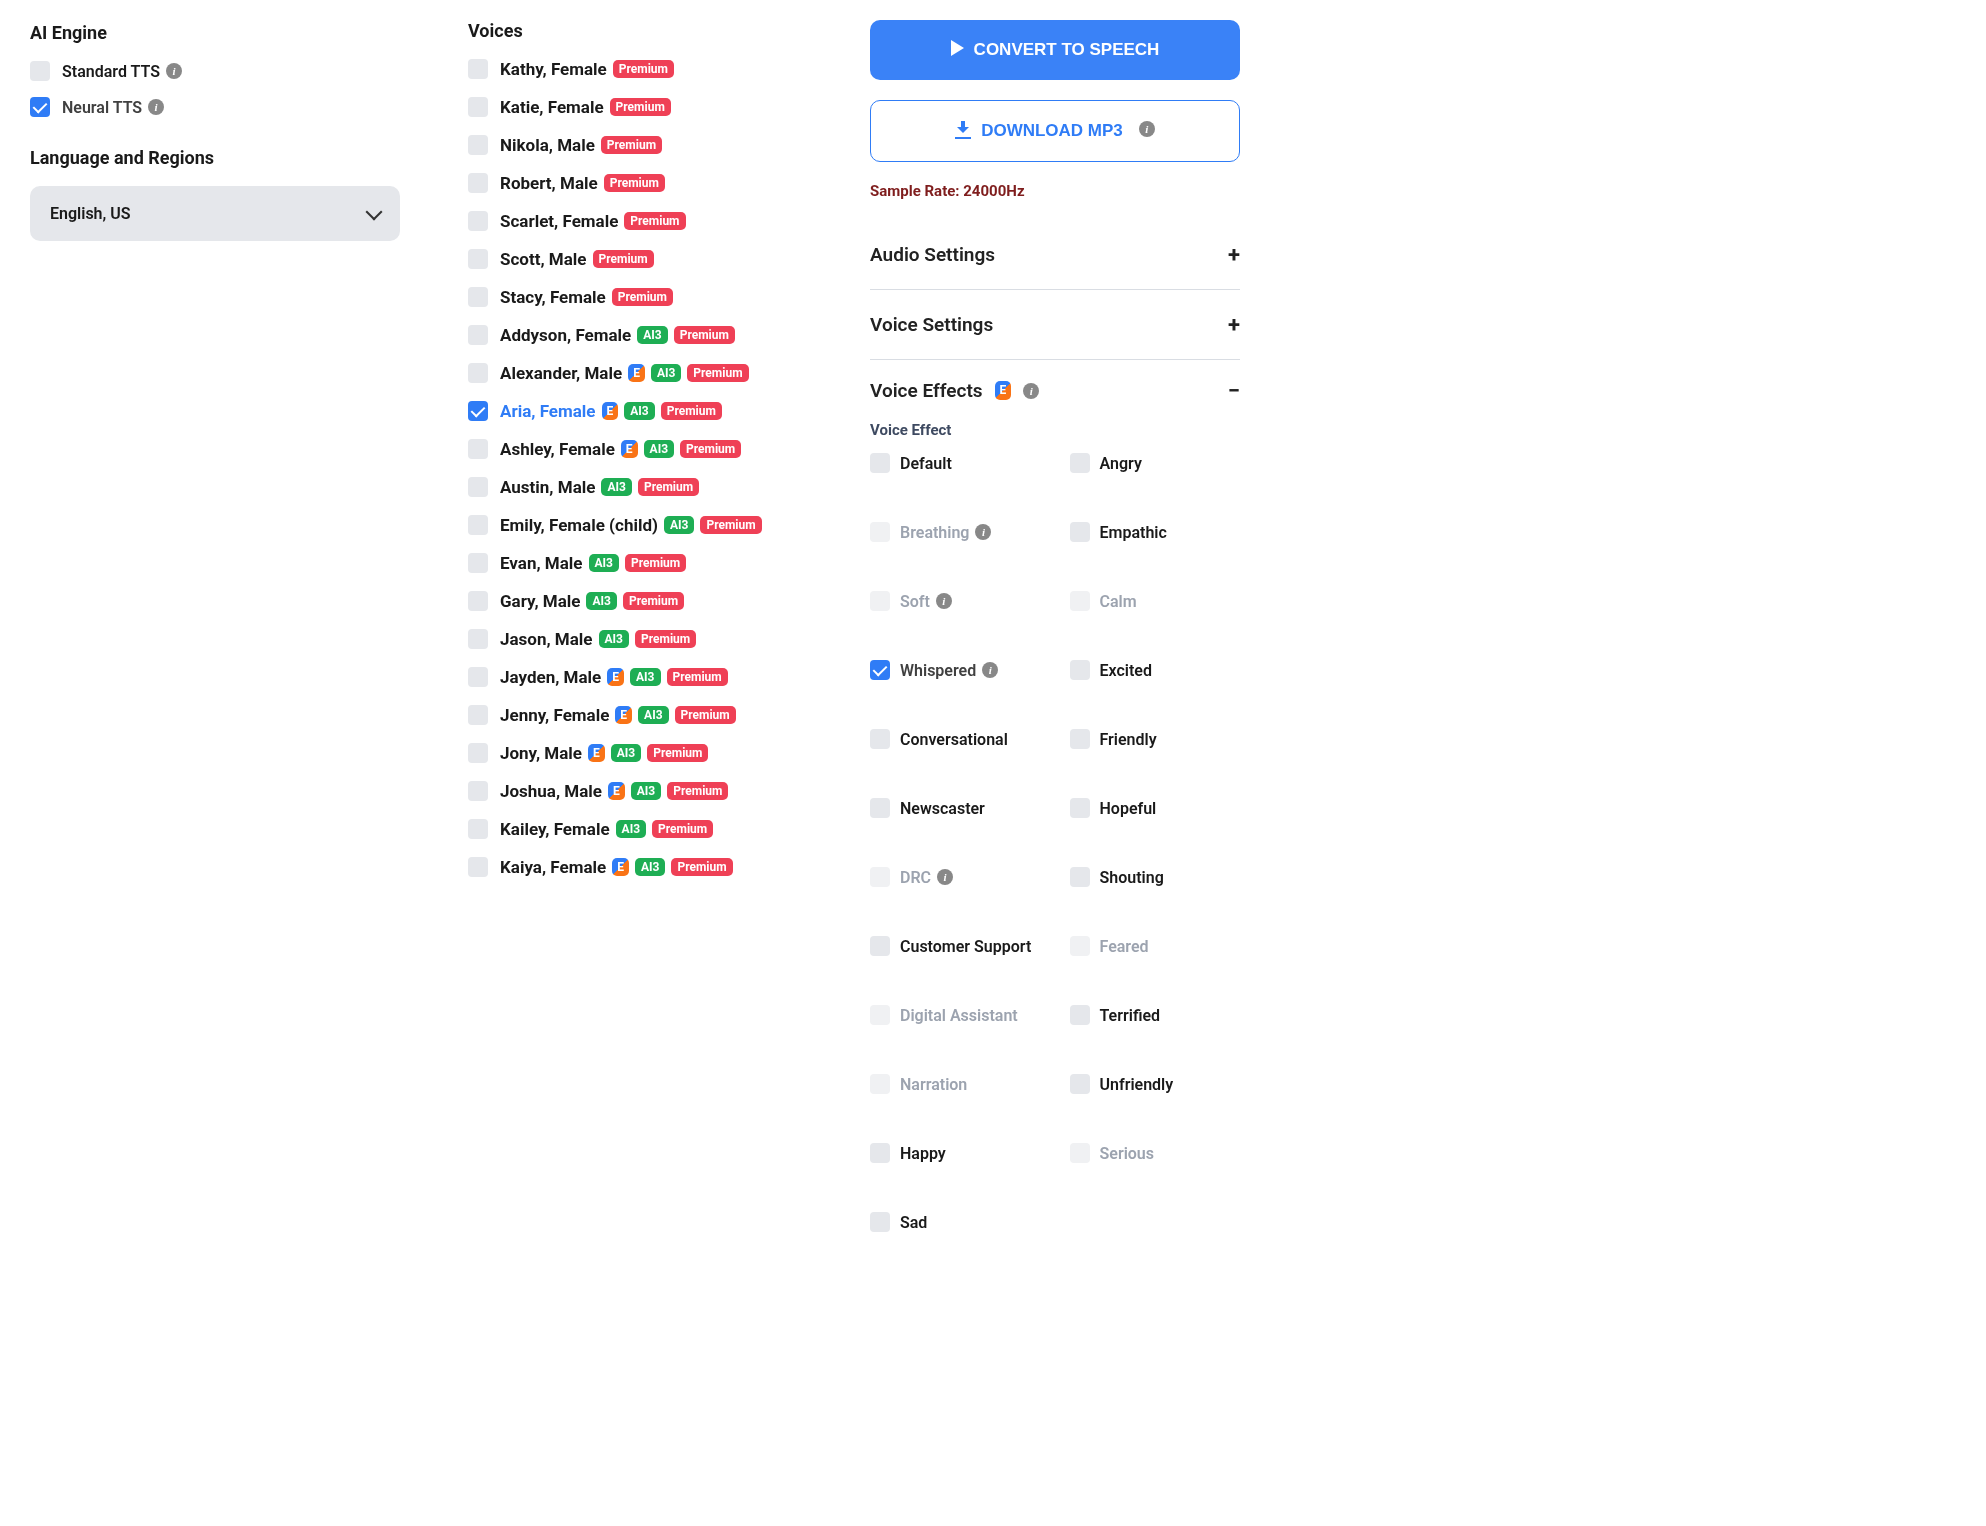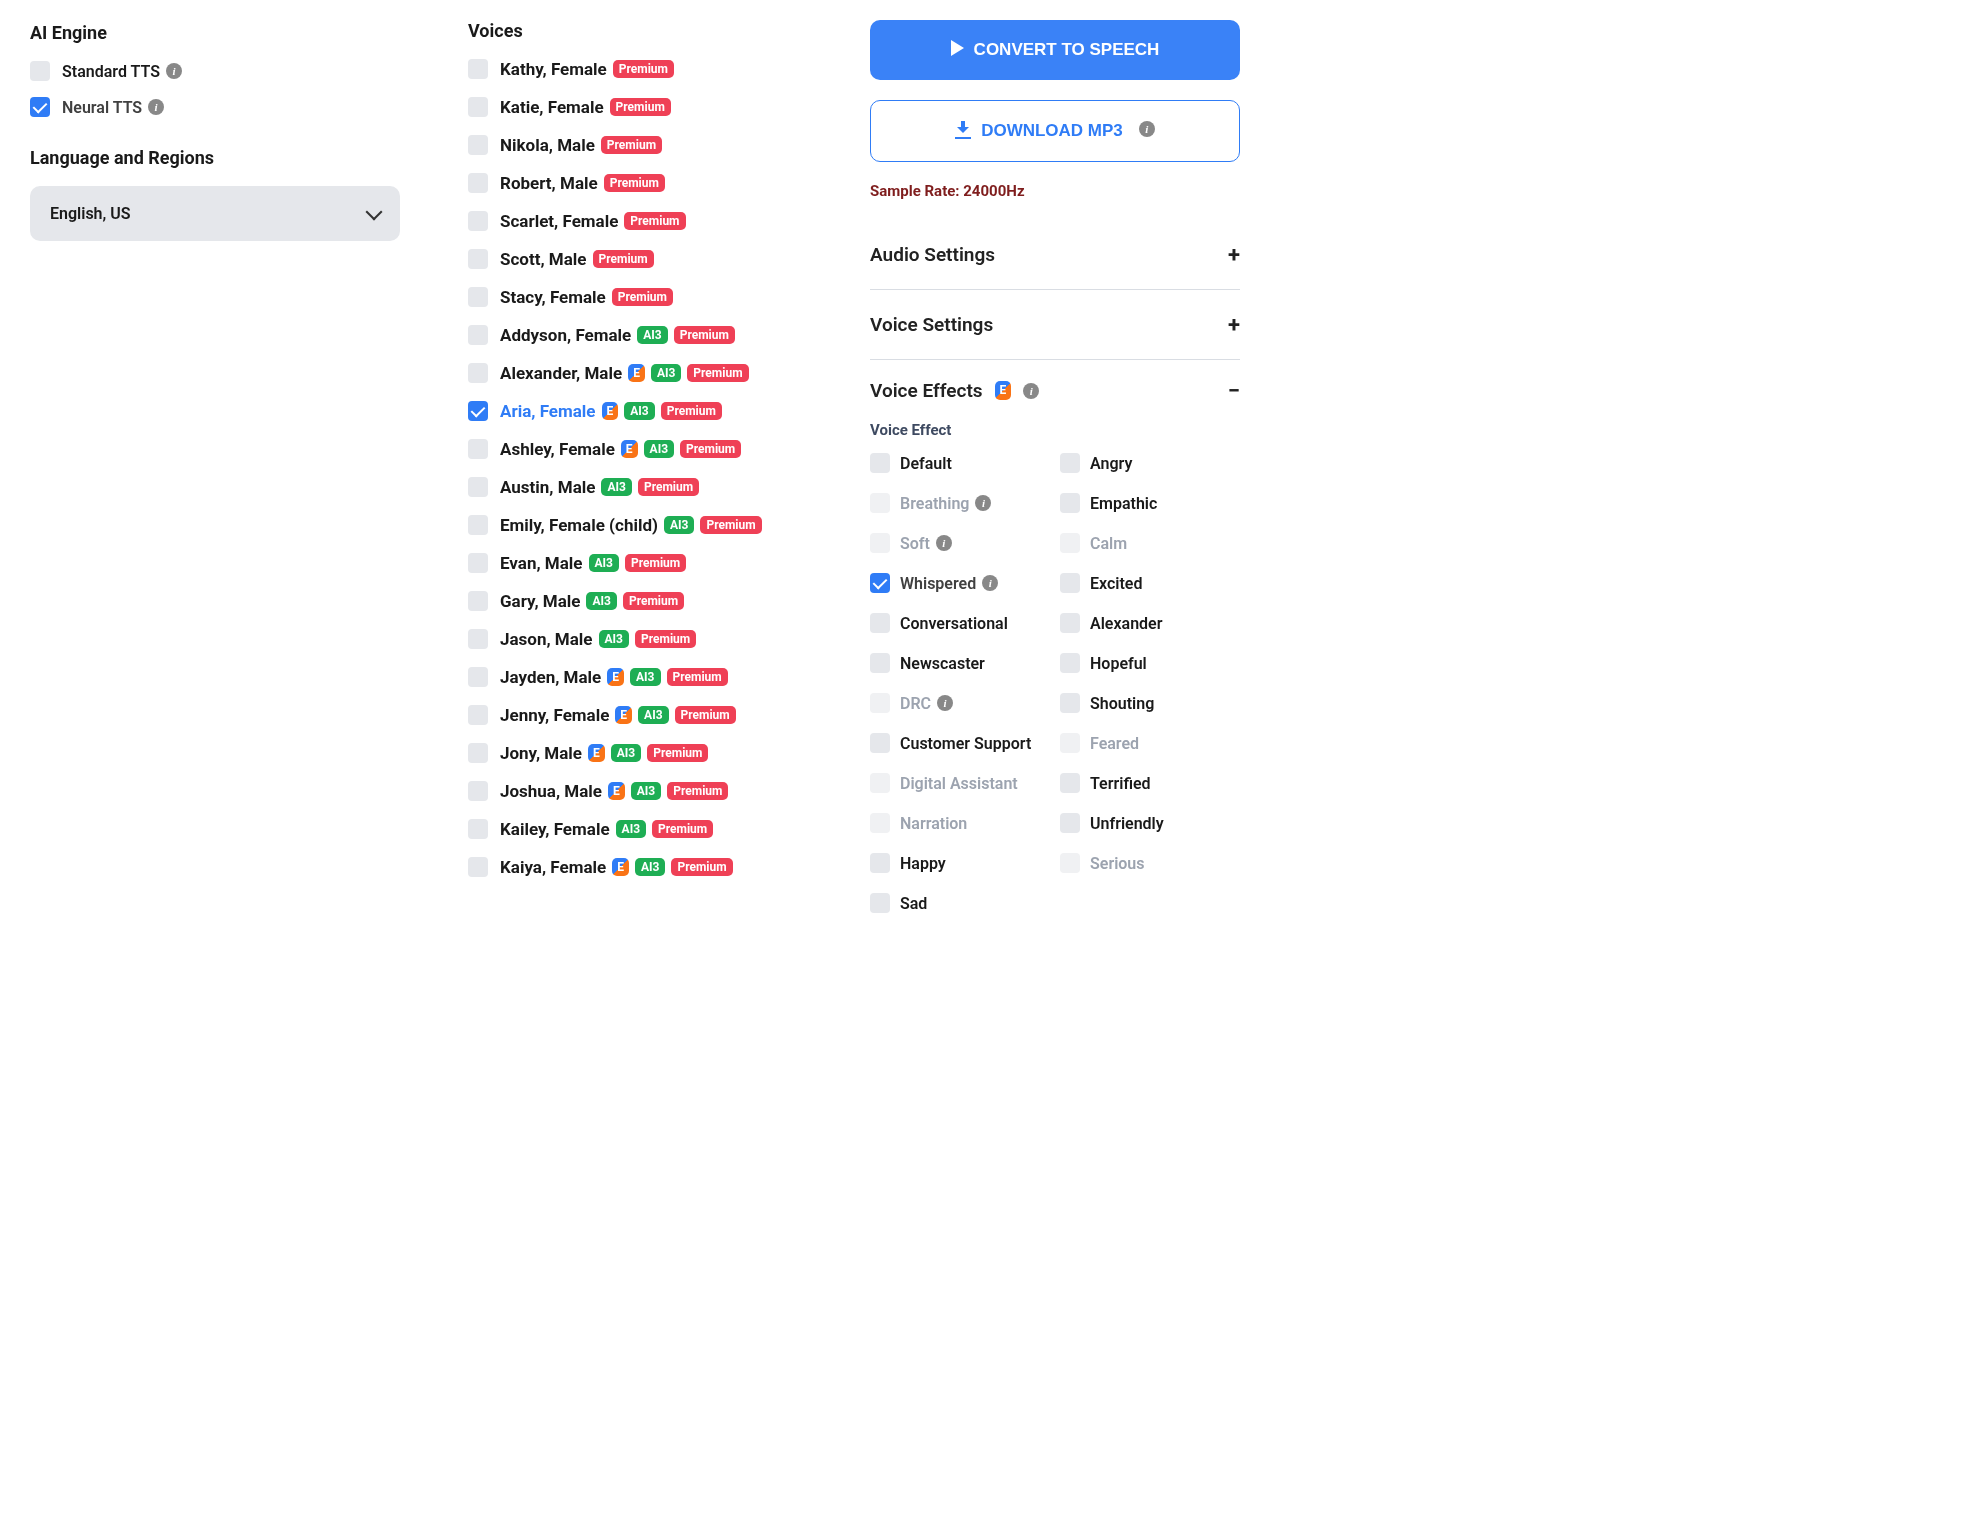--- a/index.html
+++ b/index.html
@@ -168,20 +168,21 @@
     font-size: 15px;
     font-weight: 700;
     color: #3e4a61;
     margin-bottom: 14px;
   }
   .effects-grid {
     display: grid;
     grid-template-columns: 1fr 1fr;
     column-gap: 10px;
     row-gap: 0;
+    gap: 29px;
   }
   .effect-row {
     display: flex;
     align-items: center;
     margin-bottom: 20px;
     font-size: 16px;
     font-weight: 600;
   }
   .effect-row .chk { margin-right: 10px; }
   .play-icon {
@@ -457,21 +458,21 @@
           <div class="effect-row">
             <span class="chk"></span>
             <span class="label-bold">Excited</span>
           </div>
           <div class="effect-row">
             <span class="chk"></span>
             <span class="label-bold">Conversational</span>
           </div>
           <div class="effect-row">
             <span class="chk"></span>
-            <span class="label-bold">Alexander</span>
+            <span class="label-bold">Friendly</span>
           </div>
           <div class="effect-row">
             <span class="chk"></span>
             <span class="label-bold">Newscaster</span>
           </div>
           <div class="effect-row">
             <span class="chk"></span>
             <span class="label-bold">Hopeful</span>
           </div>
           <div class="effect-row">

